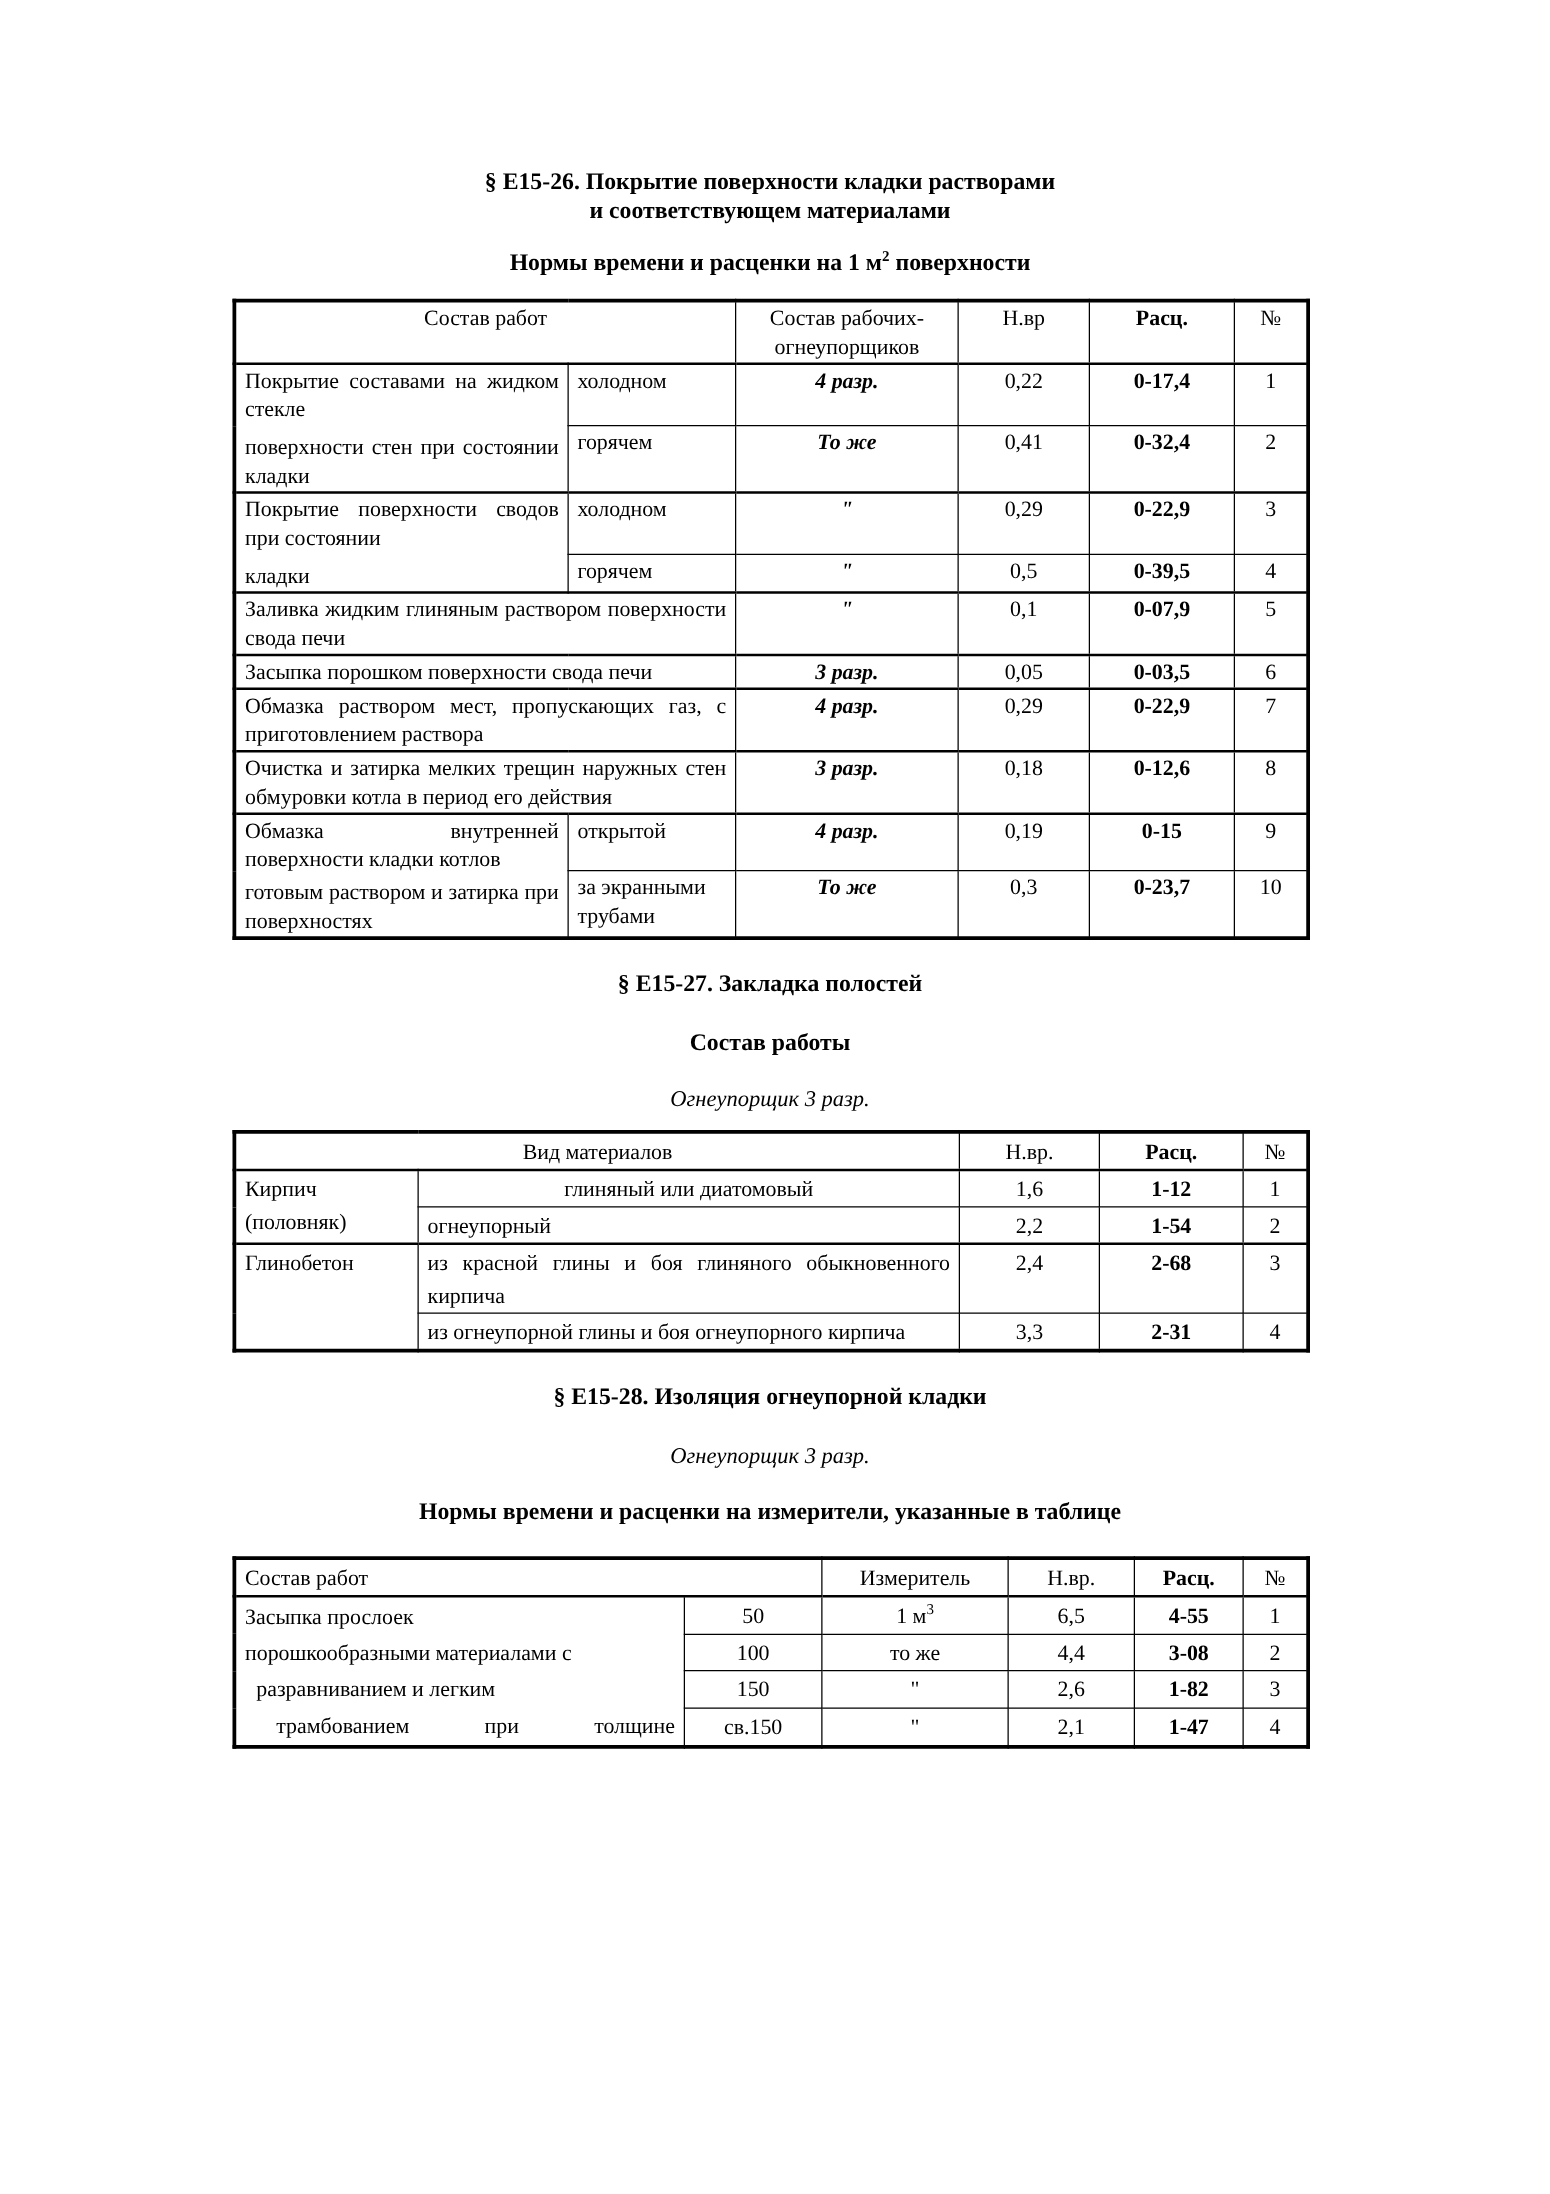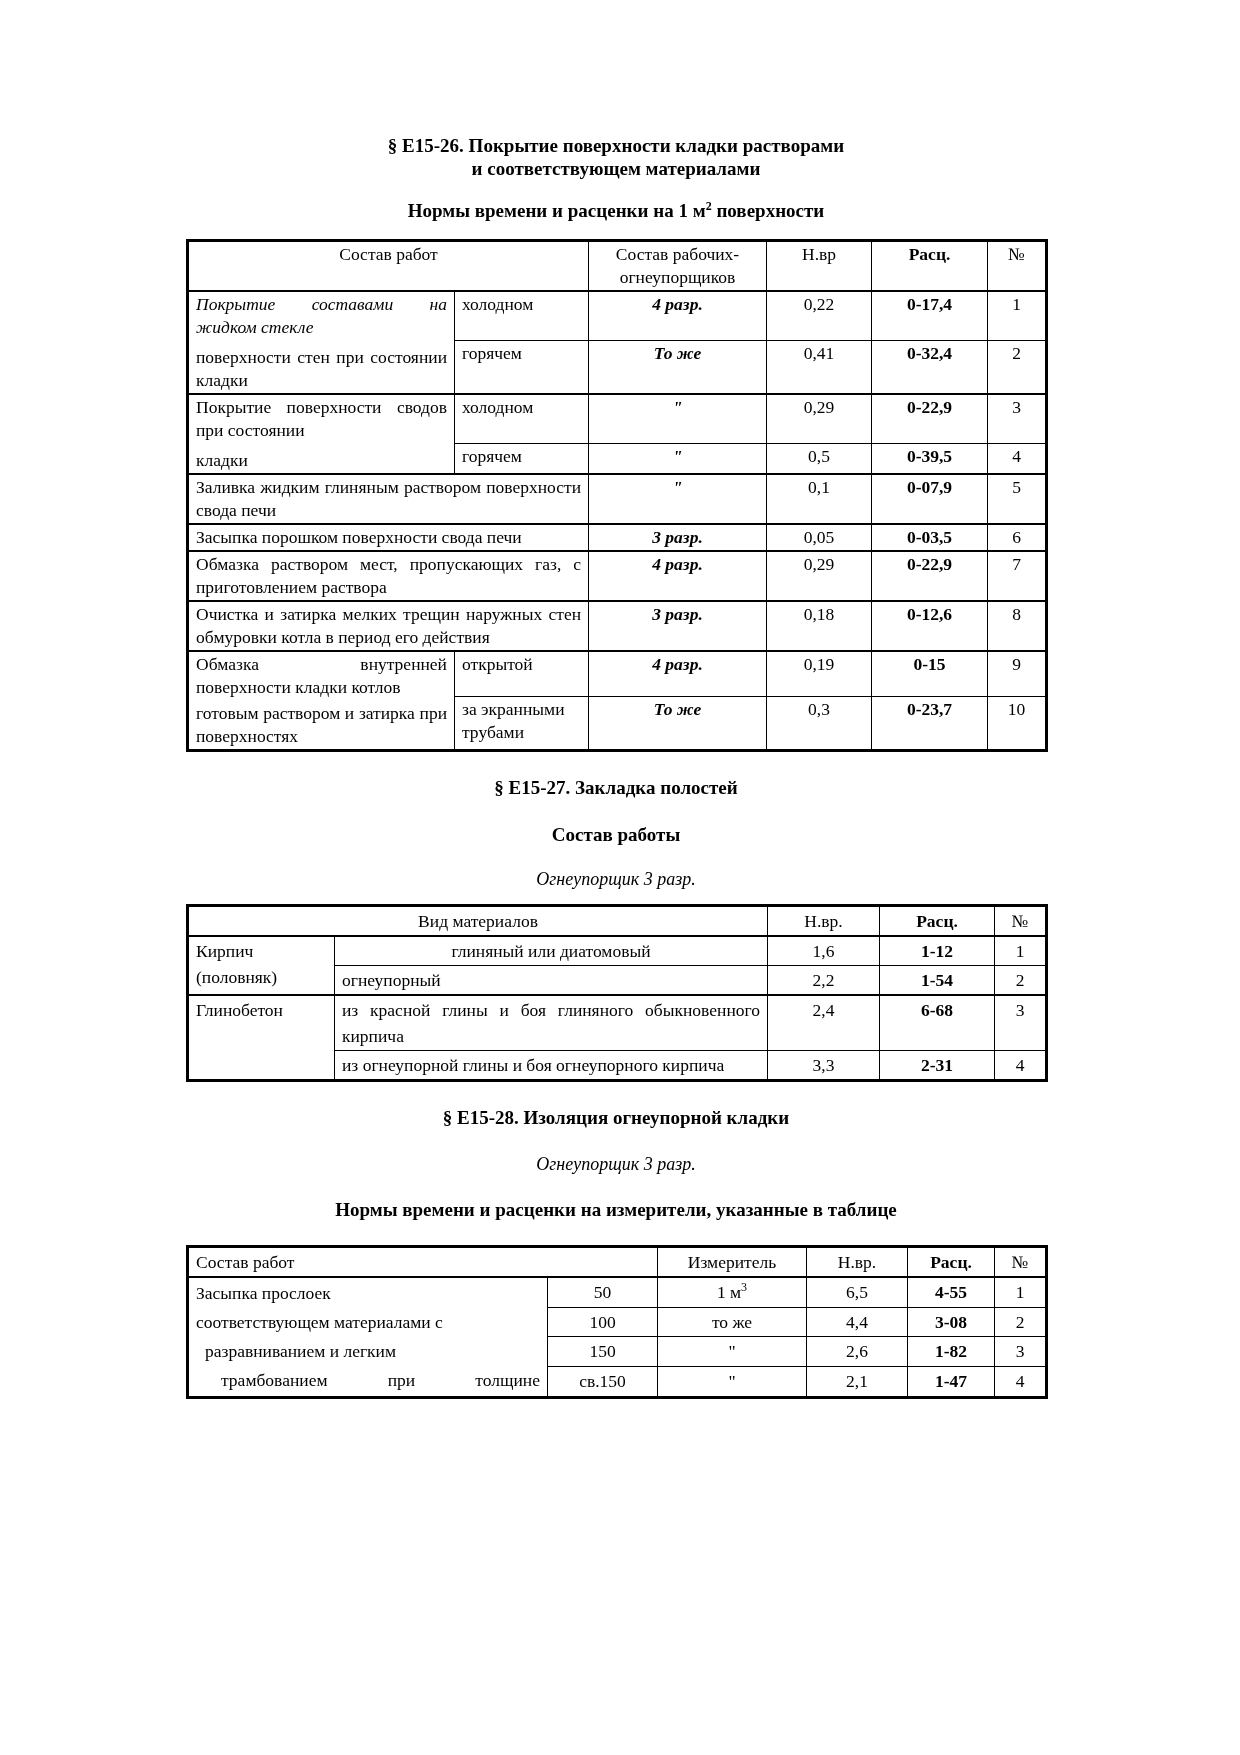--- a/index.html
+++ b/index.html
@@ -46,21 +46,21 @@
   .c { text-align:center; }
   .b { font-weight:bold; }
   .it { font-style:italic;font-weight:bold; }
   .j { text-align:justify; }
   sup { font-size:12px; line-height:0; }
 
   
   .h46 { height:46px; }
   .h42 { height:42px; }
   .h26 { height:26px;text-align:center; }
-  .gapA { height:53px;font-style:italic; }   
+  .gapA { height:53px; }   
   .gapB { height:53px; }   
   .gapC { height:49px; }   
 
   
   .dline { height:29px; line-height:29px; white-space:nowrap; }
   .dline.ind1 { padding-left:9px; }
   .dline.spread { padding-left:25px; text-align:justify; text-align-last:justify; white-space:normal; }
   td.thickcol { border-left:2px solid #000; }
 </style>
 </head>
@@ -209,21 +209,21 @@
     <tr>
       <td>огнеупорный</td>
       <td class="c">2,2</td>
       <td class="c b">1-54</td>
       <td class="c">2</td>
     </tr>
     <tr class="grp">
       <td rowspan="2">Глинобетон</td>
       <td class="j">из красной глины и боя глиняного обыкновенного кирпича</td>
       <td class="c">2,4</td>
-      <td class="c b">6-68</td>
+      <td class="c b">2-68</td>
       <td class="c">3</td>
     </tr>
     <tr>
       <td class="j">из огнеупорной глины и боя огнеупорного кирпича</td>
       <td class="c">3,3</td>
       <td class="c b">2-31</td>
       <td class="c">4</td>
     </tr>
   </tbody>
     </table>
@@ -245,21 +245,21 @@
         <tr class="hdr">
       <td colspan="2">Состав работ</td>
       <td class="c">Измеритель</td>
       <td class="c">Н.вр.</td>
       <td class="c b">Расц.</td>
       <td class="c">№</td>
     </tr>
     <tr>
       <td rowspan="4">
         <div class="dline">Засыпка прослоек</div>
-        <div class="dline">соответствующем материалами с</div>
+        <div class="dline">порошкообразными материалами с</div>
         <div class="dline ind1">разравниванием и легким</div>
         <div class="dline spread">трамбованием при толщине</div>
       </td>
       <td class="c thickcol">50</td>
       <td class="c"><span>1 м</span><sup>3</sup></td>
       <td class="c">6,5</td>
       <td class="c b">4-55</td>
       <td class="c">1</td>
     </tr>
     <tr>

